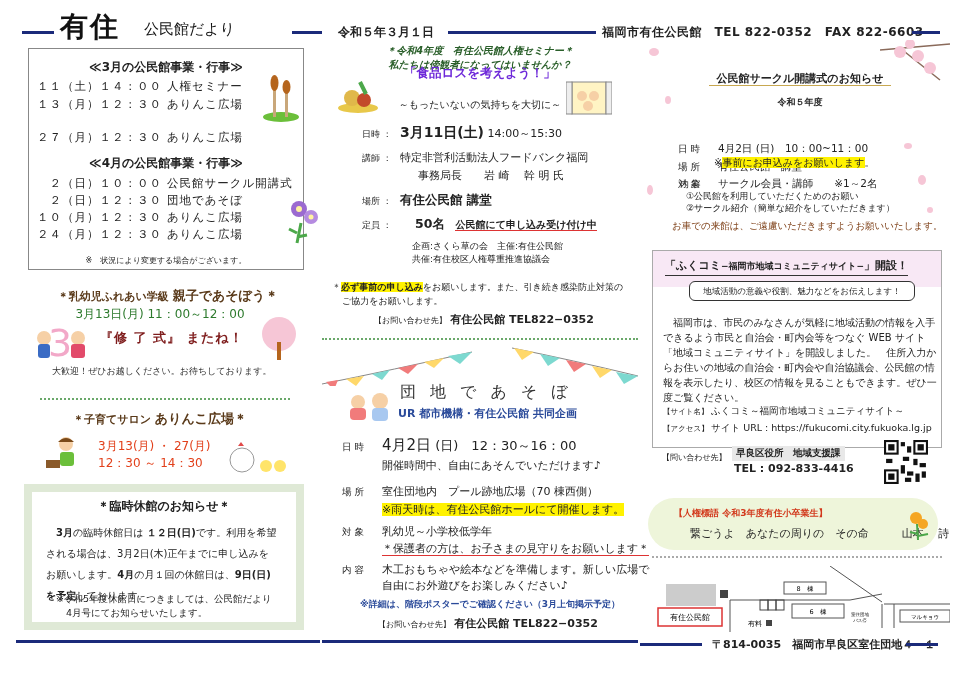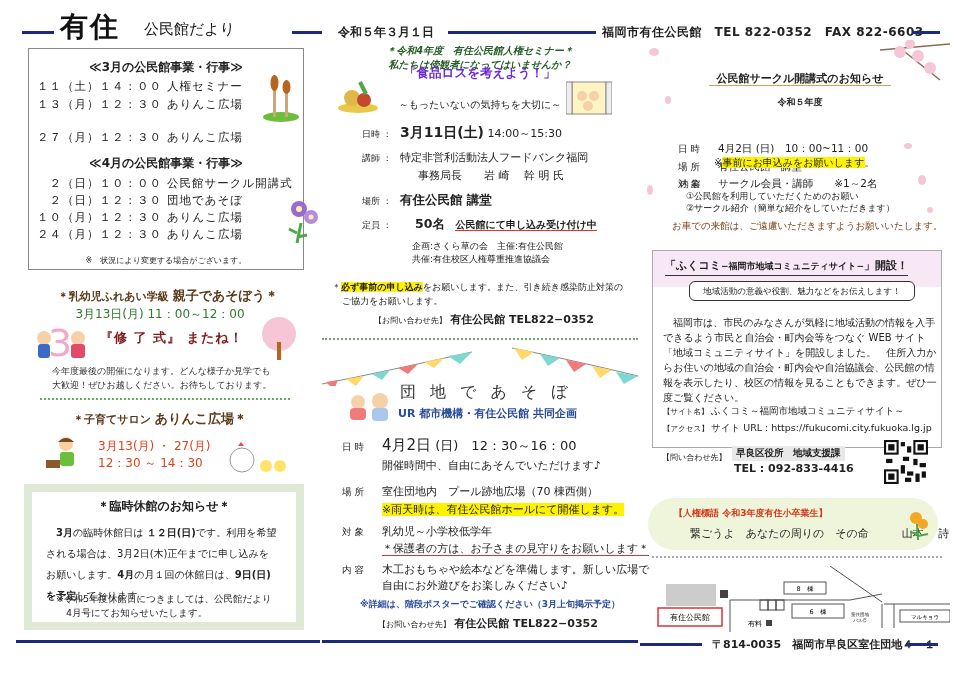--- a/index.html
+++ b/index.html
@@ -145,21 +145,20 @@
   <rect x="4" y="26" width="12" height="14" rx="3" fill="#3a6bc4"></rect>
   <circle cx="44" cy="20" r="7" fill="#f6d0a6"></circle>
   <rect x="37" y="26" width="14" height="14" rx="3" fill="#e24a6a"></rect>
 </svg>
 <div class="oyako-grad">『修 了 式』 またね！</div>
 <svg class="abs" style="left:258px; top:316px;" width="42" height="46">
   <circle cx="21" cy="18" r="17" fill="#f6c6d6"></circle>
   <rect x="19" y="26" width="4" height="18" fill="#b5651d"></rect>
 </svg>
 <div class="oyako-text">
-  <div>今年度最後の開催になります。どんな様子か見学でも</div>
   <div>大歓迎！ぜひお越しください。お待ちしております。</div>
 </div>
 <div class="dots" style="left:40px; top:398px; width:250px;"></div>
 
 <div class="arinko-title">
   <span>＊子育てサロン</span>
   <span class="big">ありんこ広場＊</span>
 </div>
 <svg class="abs" style="left:44px; top:436px;" width="40" height="34">
   <circle cx="22" cy="8" r="7" fill="#f6d0a6"></circle>

